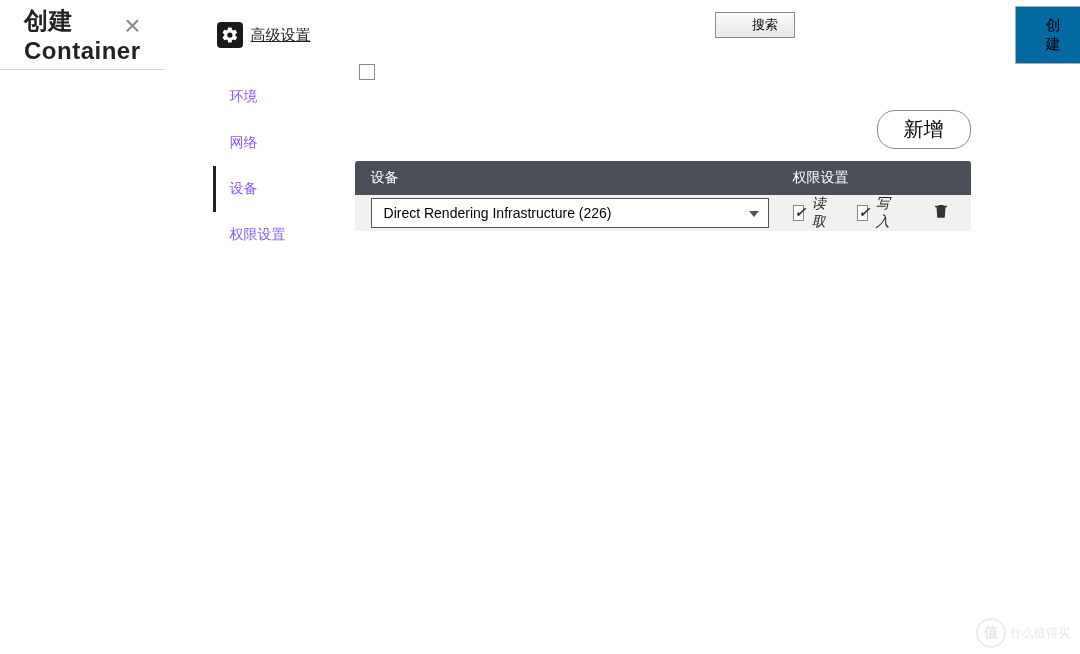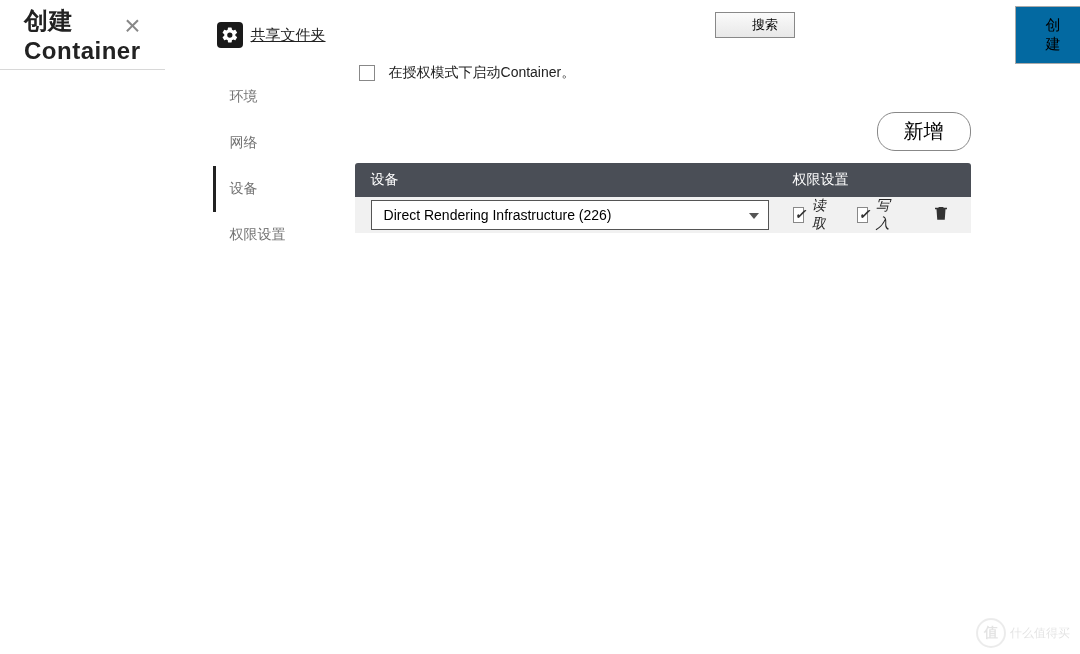--- a/index.html
+++ b/index.html
@@ -8,21 +8,21 @@
   .titlebar { height: 70px; border-bottom: 1px solid #d8d8d8; display: flex; align-items: center; padding: 0 24px; position: relative; }
   .titlebar h1 { font-size: 24px; font-weight: 700; letter-spacing: 0.5px; }
   .close-x { position: absolute; right: 24px; top: 12px; font-size: 28px; color: #888; cursor: pointer; line-height: 1; }
   .body { flex: 1; display: flex; padding: 22px 0 0 0; }
   .left-col { width: 190px; padding-left: 52px; }
   .adv-head { display: flex; align-items: center; gap: 8px; margin-bottom: 26px; }
   .gear-badge { width: 26px; height: 26px; background: #1a1a1a; border-radius: 4px; display: flex; align-items: center; justify-content: center; }
   .gear-badge svg { width: 18px; height: 18px; fill: #fff; }
   .adv-head a { color: #222; font-size: 15px; text-decoration: underline; }
   .nav-list { list-style: none; margin-left: -4px; }
-  .nav-item { font-size: 14px; color: #737373; padding: 14px 0 14px 14px; cursor: pointer; border-left: 3px solid transparent; }
+  .nav-item { font-size: 14px; color: #8b5cf6; padding: 14px 0 14px 14px; cursor: pointer; border-left: 3px solid transparent; }
   .nav-item.active { border-left: 3px solid #222; font-weight: 400; }
   .main-col { flex: 1; padding: 0 44px 0 0; position: relative; }
   .search-btn { position: absolute; left: 360px; top: -10px; width: 80px; height: 26px; font-size: 13px; border: 1px solid #888; background: linear-gradient(#fafafa,#e8e8e8); cursor: pointer; padding-left: 21px; }
   .priv-row { display: flex; align-items: center; gap: 14px; margin: 42px 0 30px 4px; }
   .chk { width: 16px; height: 16px; border: 1px solid #888; background: #fff; cursor: pointer; position: relative; }
   .chk.checked::after { content: "✓"; position: absolute; left: 1px; top: -2px; font-size: 14px; font-weight: bold; color: #333; }
   .priv-label { font-size: 14px; }
   .add-row { display: flex; justify-content: flex-end; margin: 0 0 12px 0; }
   .pill-btn { border: 1px solid #888; background: #fff; border-radius: 18px; padding: 5px 26px; font-size: 20px; cursor: pointer; }
   .table-wrap { }
@@ -54,36 +54,35 @@
   </div>
 
   <div class="body">
     <div class="left-col">
       <div class="adv-head">
         <span class="gear-badge">
           <svg viewBox="0 0 24 24">
               <path d="M19.14,12.94a7,7,0,0,0,.05-.94,7,7,0,0,0-.05-.94l2.11-1.65a.5.5,0,0,0,.12-.64l-2-3.46a.5.5,0,0,0-.61-.22l-2.49,1a7,7,0,0,0-1.63-.94l-.38-2.65A.5.5,0,0,0,13.77,2H9.77a.5.5,0,0,0-.49.42L8.9,5.07a7,7,0,0,0-1.63.94l-2.49-1a.5.5,0,0,0-.61.22l-2,3.46a.5.5,0,0,0,.12.64L4.4,11a7,7,0,0,0,0,1.88L2.29,14.53a.5.5,0,0,0-.12.64l2,3.46a.5.5,0,0,0,.61.22l2.49-1a7,7,0,0,0,1.63.94l.38,2.65a.5.5,0,0,0,.49.42h4a.5.5,0,0,0,.49-.42l.38-2.65a7,7,0,0,0,1.63-.94l2.49,1a.5.5,0,0,0,.61-.22l2-3.46a.5.5,0,0,0-.12-.64ZM11.77,15.5A3.5,3.5,0,1,1,15.27,12,3.5,3.5,0,0,1,11.77,15.5Z"></path>
             </svg>
         </span>
-        <a href="#">共享文件夹</a>
+        <a href="#">高级设置</a>
       </div>
       <ul class="nav-list">
         <li class="nav-item">环境</li>
         <li class="nav-item">网络</li>
         <li class="nav-item active">设备</li>
         <li class="nav-item">权限设置</li>
       </ul>
     </div>
 
     <div class="main-col">
       <button class="search-btn">搜索</button>
 
       <div class="priv-row">
         <span class="chk"></span>
-        <span class="priv-label">在授权模式下启动Container。</span>
       </div>
 
       <div class="add-row">
         <button class="pill-btn">新增</button>
       </div>
 
       <div class="table-wrap">
         <div class="thead">
           <div class="th-device">设备</div>
           <div class="th-perm">权限设置</div>

